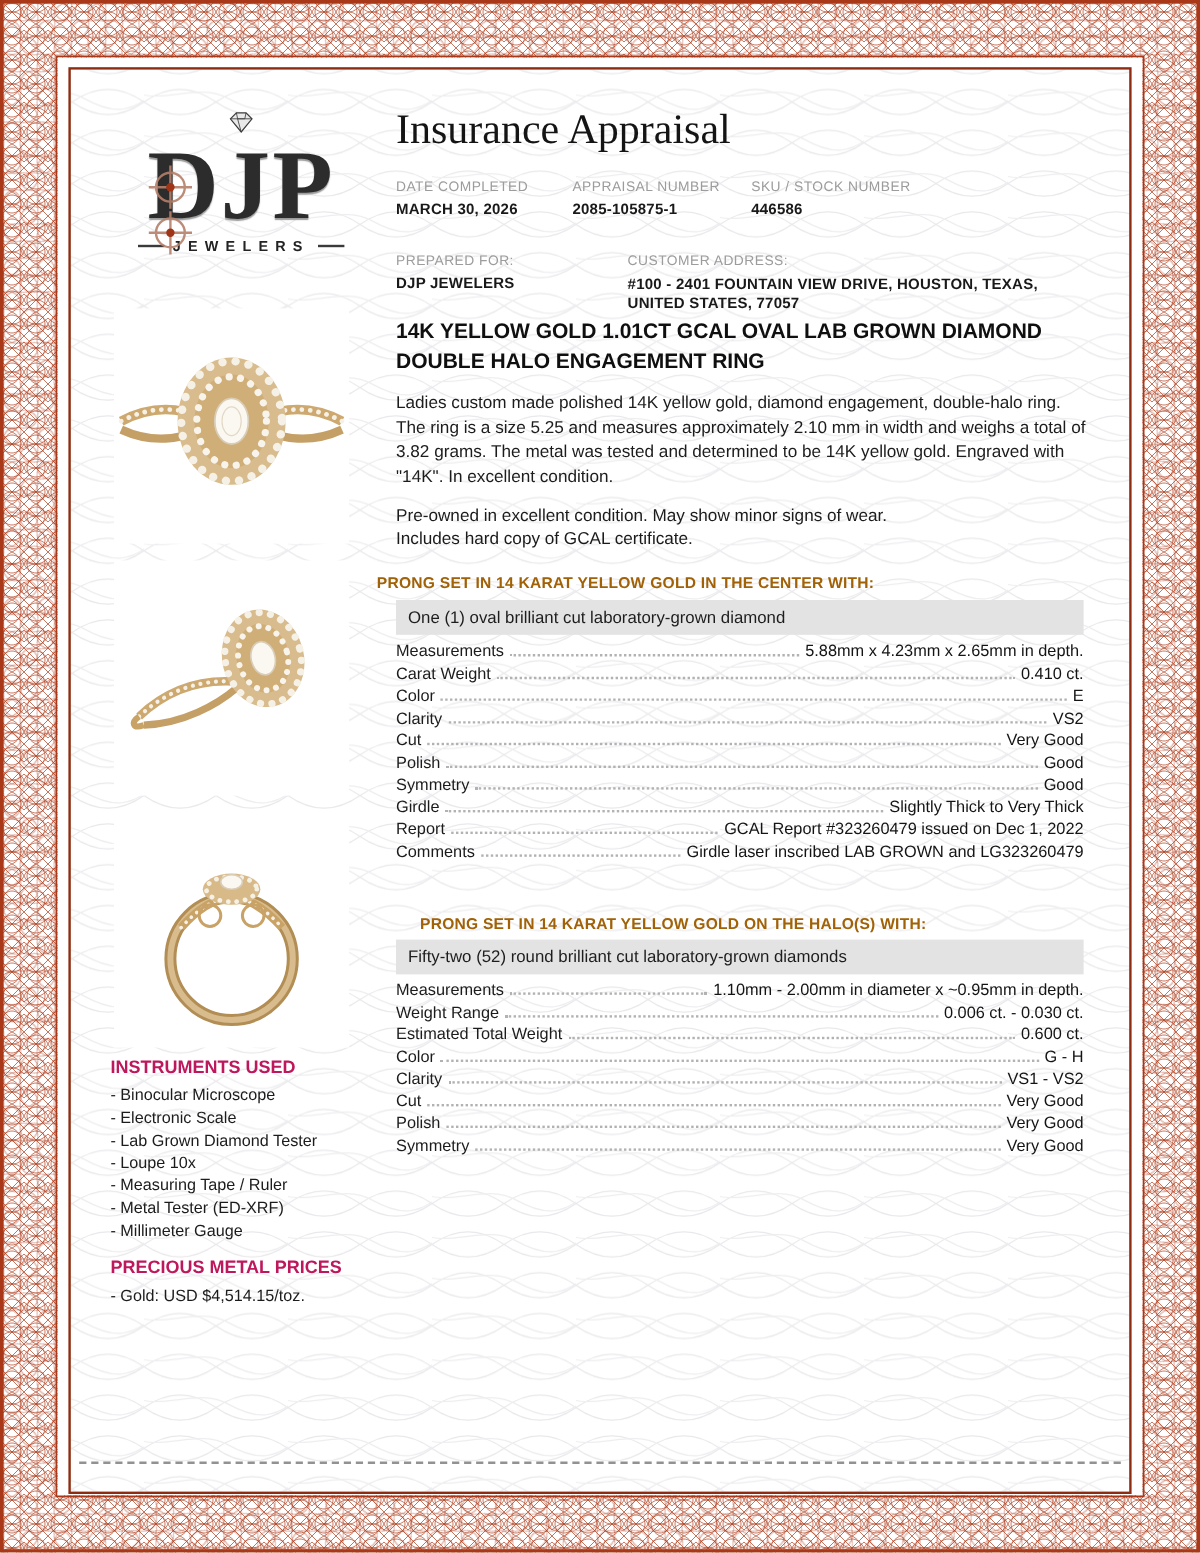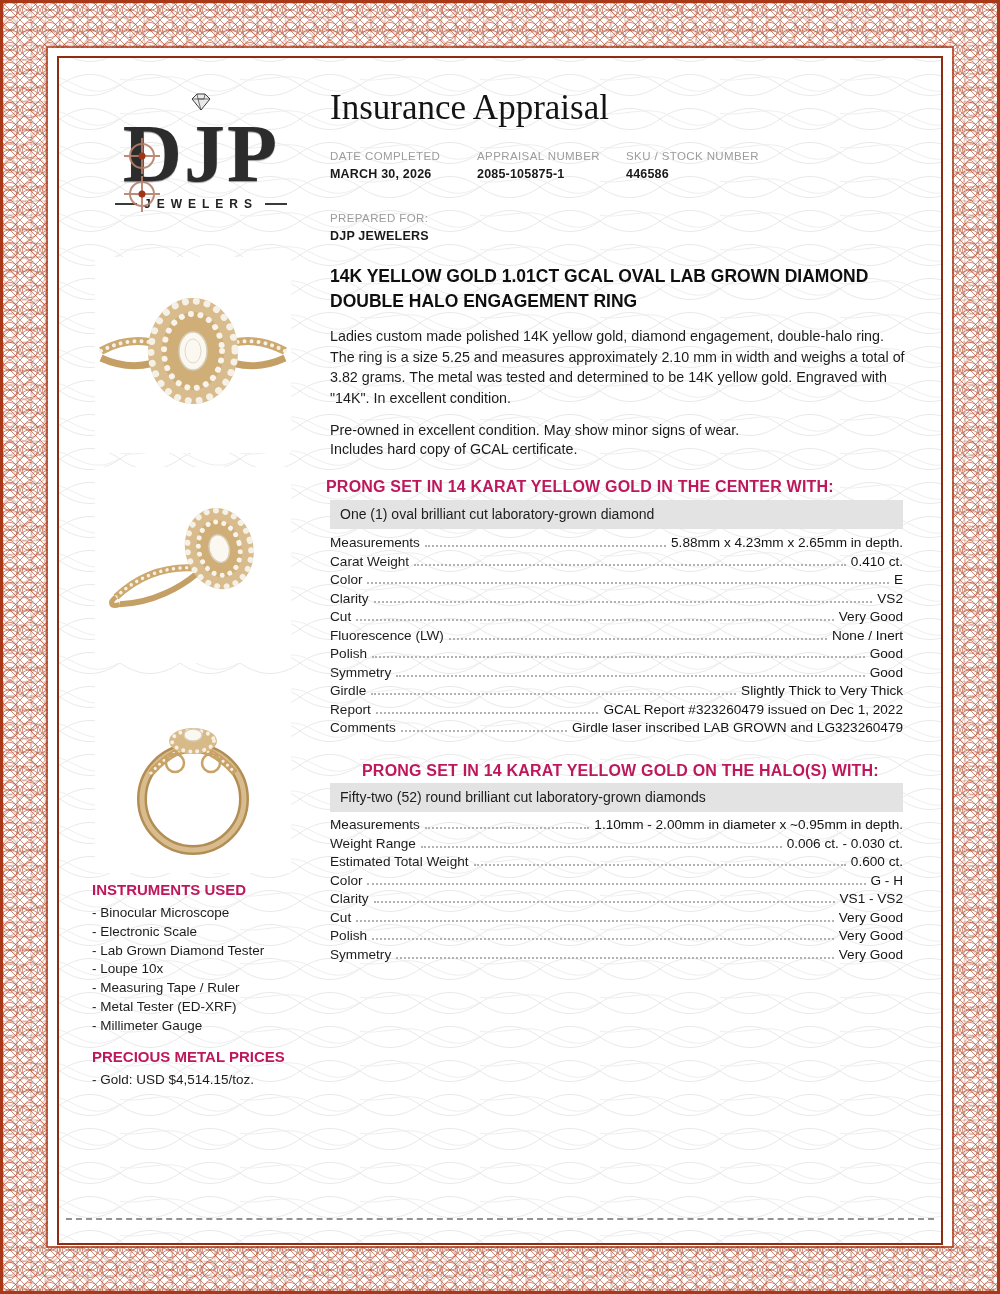--- a/index.html
+++ b/index.html
@@ -47,21 +47,21 @@
   .item-title {
     position:absolute; left:330px; top:264px; width:568px;
     font-size:17.5px; font-weight:bold; line-height:1.42; color:#0f0f0f;
   }
   .description {
     position:absolute; left:330px; top:326px; width:578px;
     font-size:14.3px; line-height:20.6px; color:#1c1c1c;
   }
   .notes { position:absolute; left:330px; top:421px; width:578px; font-size:14.3px; line-height:19.4px; }
   
-  .sec-head { position:absolute; left:326px; font-size:16px; font-weight:bold; color:#be185d; letter-spacing:.2px; }
+  .sec-head { position:absolute; left:314px; font-size:13px; font-weight:bold; color:#a16207; letter-spacing:.2px; }
   .sec1-head { top:478px; } .sec2-head { top:762px;padding-left:36px; }
   .banner {
     position:absolute; left:330px; width:573px; height:29px; background:#e3e3e3;
     font-size:14px; color:#1d1d1d; line-height:29px; padding-left:10px;
   }
   .banner1 { top:500px; } .banner2 { top:783px; }
   .spec-table { position:absolute; left:330px; width:573px; }
   .table1 { top:535px; } .table2 { top:817px; }
   .spec-row { display:flex; align-items:baseline; height:18.55px; font-size:13.6px; }
   .spec-label { white-space:nowrap; color:#1c1c1c; }
@@ -169,20 +169,24 @@
       <div class="meta-label">SKU / STOCK NUMBER</div>
       <div class="meta-value">446586</div>
     </div>
   </div>
 
   <div class="prepared-row">
     <div class="prepared-col">
       <div class="meta-label">PREPARED FOR:</div>
       <div class="meta-value">DJP JEWELERS</div>
     </div>
+    <div class="address-col">
+      <div class="meta-label">CUSTOMER ADDRESS:</div>
+      <div class="meta-value">#100 - 2401 FOUNTAIN VIEW DRIVE, HOUSTON, TEXAS, UNITED STATES, 77057</div>
+    </div>
   </div>
 
   <div class="item-title">14K YELLOW GOLD 1.01CT GCAL OVAL LAB GROWN DIAMOND DOUBLE HALO ENGAGEMENT RING</div>
   <div class="description">Ladies custom made polished 14K yellow gold, diamond engagement, double-halo ring. The ring is a size 5.25 and measures approximately 2.10 mm in width and weighs a total of 3.82 grams. The metal was tested and determined to be 14K yellow gold. Engraved with "14K". In excellent condition.</div>
   <div class="notes">
     <div>Pre-owned in excellent condition. May show minor signs of wear.</div>
     <div>Includes hard copy of GCAL certificate.</div>
   </div>
 
   <div class="sec-head sec1-head">PRONG SET IN 14 KARAT YELLOW GOLD IN THE CENTER WITH:</div>
@@ -205,25 +209,20 @@
       </div>
     <div class="spec-row">
         <span class="spec-label">Clarity</span>
         <span class="leader"></span>
         <span class="spec-value">VS2</span>
       </div>
     <div class="spec-row">
         <span class="spec-label">Cut</span>
         <span class="leader"></span>
         <span class="spec-value">Very Good</span>
-      </div>
-    <div class="spec-row">
-        <span class="spec-label">Fluorescence (LW)</span>
-        <span class="leader"></span>
-        <span class="spec-value">None / Inert</span>
       </div>
     <div class="spec-row">
         <span class="spec-label">Polish</span>
         <span class="leader"></span>
         <span class="spec-value">Good</span>
       </div>
     <div class="spec-row">
         <span class="spec-label">Symmetry</span>
         <span class="leader"></span>
         <span class="spec-value">Good</span>

